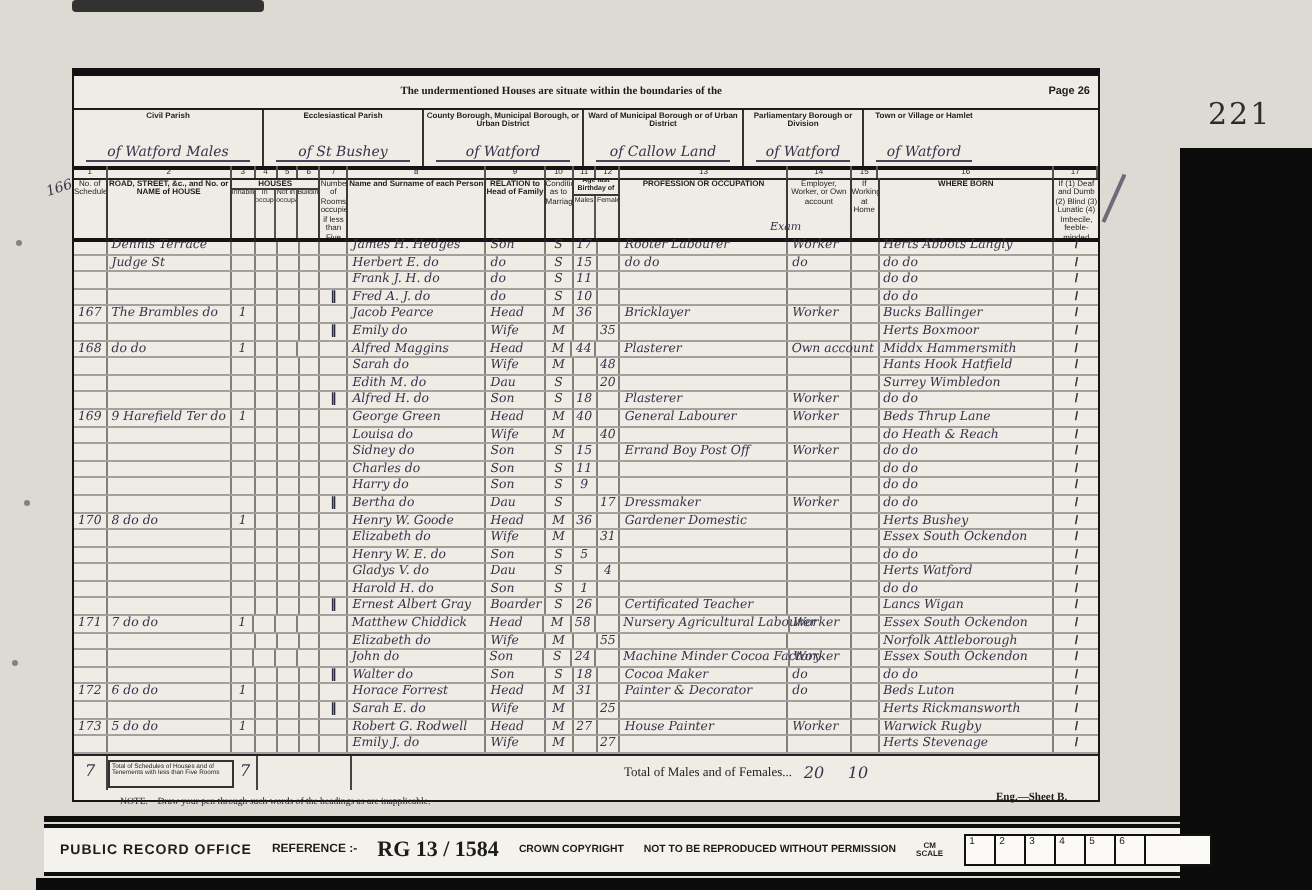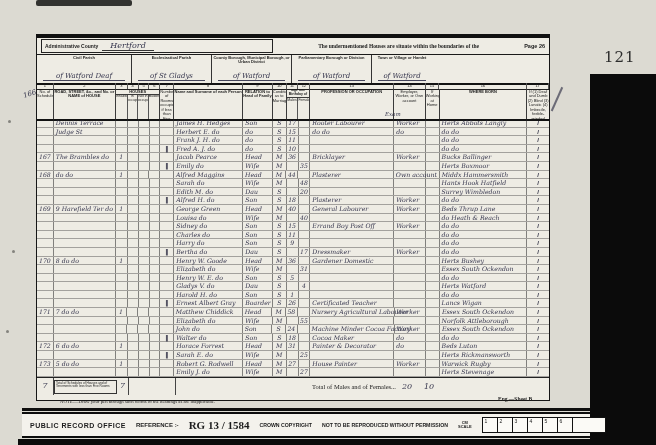--- a/index.html
+++ b/index.html
@@ -89,47 +89,47 @@
 </style>
 </head>
 <body>
 
 <div class="paper">
   <div class="smudge"></div>
   <div class="edge-speck" style="left:8px;top:120px;"></div>
   <div class="edge-speck" style="left:12px;top:250px;"></div>
   <div class="edge-speck" style="left:6px;top:330px;"></div>
 
-  <div class="folio">121</div>
+  <div class="folio">221</div>
   <div class="black-right"></div>
   <div class="stray-mark"></div>
 
   <div class="form">
 
     <div class="hdr1">
-      <div class="county-box">
-        <span class="county-label printed">Administrative County</span>
-        <span class="county-value hw">Hertford</span>
-      </div>
       <div class="situate">The undermentioned Houses are situate within the boundaries of the</div>
       <div class="page-label">Page 26</div>
     </div>
 
     <div class="hdr2" id="districts">
         <div class="dist">
           <div class="dlabel printed">Civil Parish</div>
-          <div class="dvalue hw">of Watford Deaf</div>
+          <div class="dvalue hw">of Watford Males</div>
         </div>
         <div class="dist">
           <div class="dlabel printed">Ecclesiastical Parish</div>
-          <div class="dvalue hw">of St Gladys</div>
+          <div class="dvalue hw">of St Bushey</div>
         </div>
         <div class="dist">
           <div class="dlabel printed">County Borough, Municipal Borough, or Urban District</div>
           <div class="dvalue hw">of Watford</div>
+        </div>
+        <div class="dist">
+          <div class="dlabel printed">Ward of Municipal Borough or of Urban District</div>
+          <div class="dvalue hw">of Callow Land</div>
         </div>
         <div class="dist">
           <div class="dlabel printed">Parliamentary Borough or Division</div>
           <div class="dvalue hw">of Watford</div>
         </div>
         <div class="dist">
           <div class="dlabel printed">Town or Village or Hamlet</div>
           <div class="dvalue hw">of Watford</div>
         </div>
       </div>

